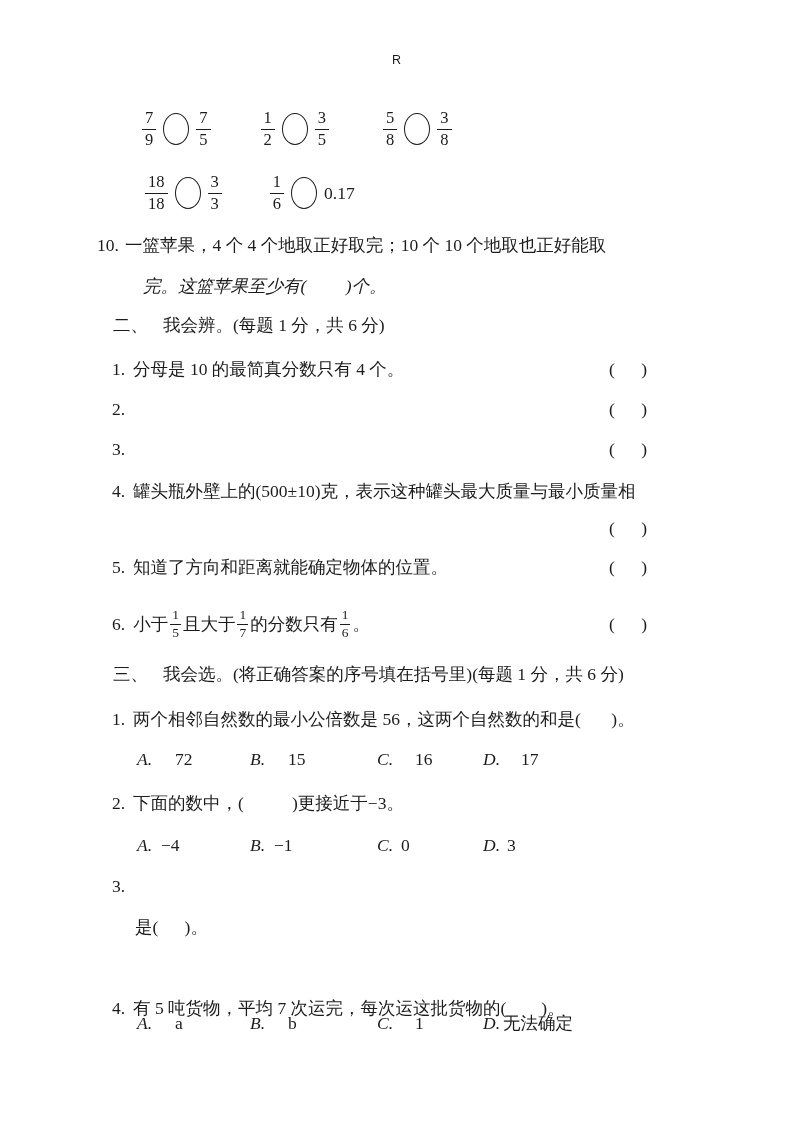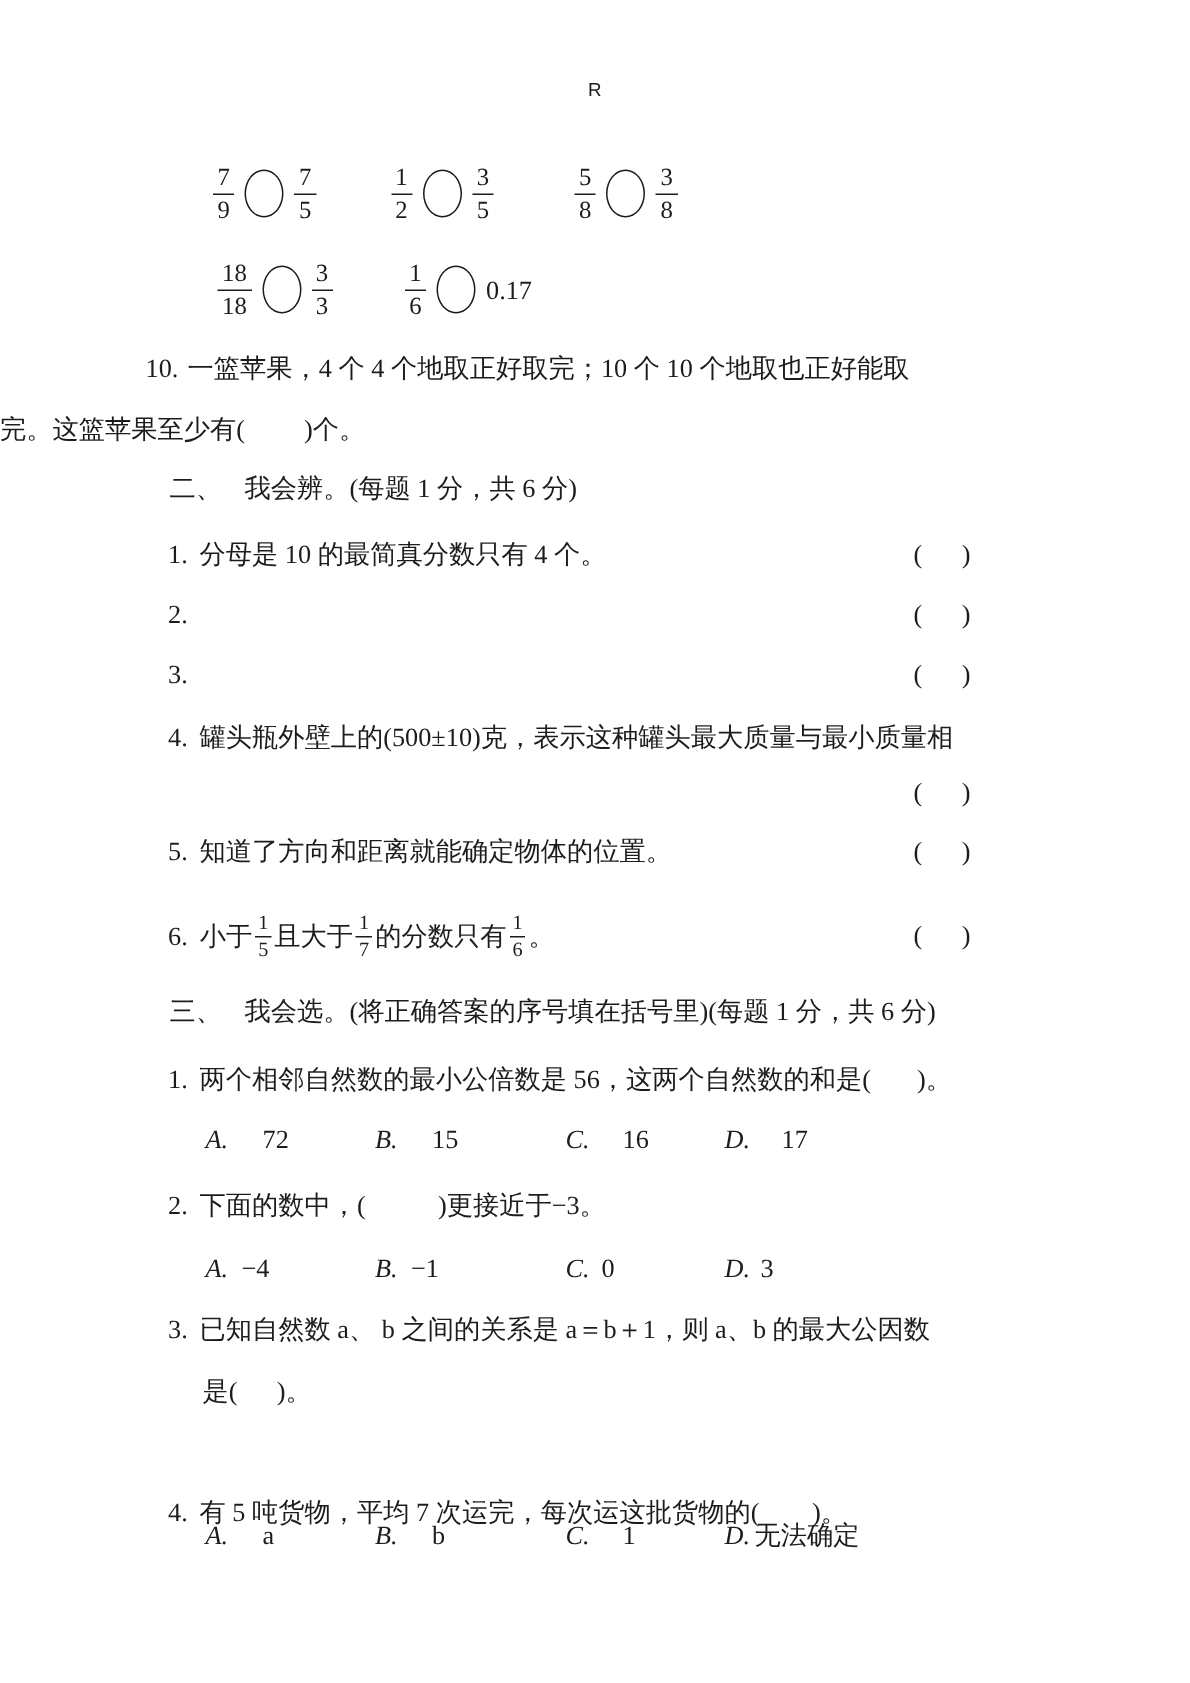--- a/index.html
+++ b/index.html
@@ -7,21 +7,21 @@
     position:relative;width:793px;height:1122px;background:#ffffff;
     font-family:"Liberation Serif","DejaVu Serif",serif;
     color:#1c1c1c;overflow:hidden;
   }
   .row{position:absolute;left:0;width:100%;font-size:17.5px;line-height:23px;}
   .qnum{position:absolute;left:112px;white-space:pre;}
   .qnum10{position:absolute;left:97px;white-space:pre;}
   .secnum{position:absolute;left:113px;white-space:pre;}
   .qtext{display:block;margin-left:133px;white-space:pre;}
   .qtext-10{display:block;margin-left:125px;white-space:pre;}
-  .wrap10{display:block;white-space:pre;}
+  .wrap10{display:block;margin-left:143px;white-space:pre;font-style:italic;}
   .wrap3{display:block;margin-left:135px;white-space:pre;}
   .sectitle{display:block;margin-left:163px;white-space:pre;}
   .bracket{
     position:absolute;left:609px;top:0;width:38px;
     display:inline-flex;justify-content:space-between;font-size:17.5px;
   }
   .bracket.mid{top:50%;transform:translateY(-50%);}
   .flexrow{display:flex;align-items:center;padding-left:112px;box-sizing:border-box;}
   .flexrow .num6{margin-right:8px;}
   .seg{white-space:pre;}
@@ -214,21 +214,20 @@
   </div>
   <div class="opts narrow" style="top:834px;">
     <span class="opt"><i class="opt-letter">A.</i><span class="opt-value">−4</span></span>
     <span class="opt"><i class="opt-letter">B.</i><span class="opt-value">−1</span></span>
     <span class="opt"><i class="opt-letter">C.</i><span class="opt-value">0</span></span>
     <span class="opt"><i class="opt-letter">D.</i><span class="opt-value">3</span></span>
   </div>
 
   <div class="row" style="top:875px;">
     <span class="qnum">3.</span>
-    <span class="qtext">已知自然数 a、 b 之间的关系是 a＝b＋1，则 a、b 的最大公因数</span>
   </div>
   <div class="row" style="top:916px;">
     <span class="wrap3">是(      )。</span>
   </div>
   <div class="opts" style="top:1012px;">
     <span class="opt"><i class="opt-letter">A.</i><span class="opt-value">a</span></span>
     <span class="opt"><i class="opt-letter">B.</i><span class="opt-value">b</span></span>
     <span class="opt"><i class="opt-letter">C.</i><span class="opt-value">1</span></span>
     <span class="opt"><i class="opt-letter w-sm">D.</i><span class="opt-value">无法确定</span></span>
   </div>

